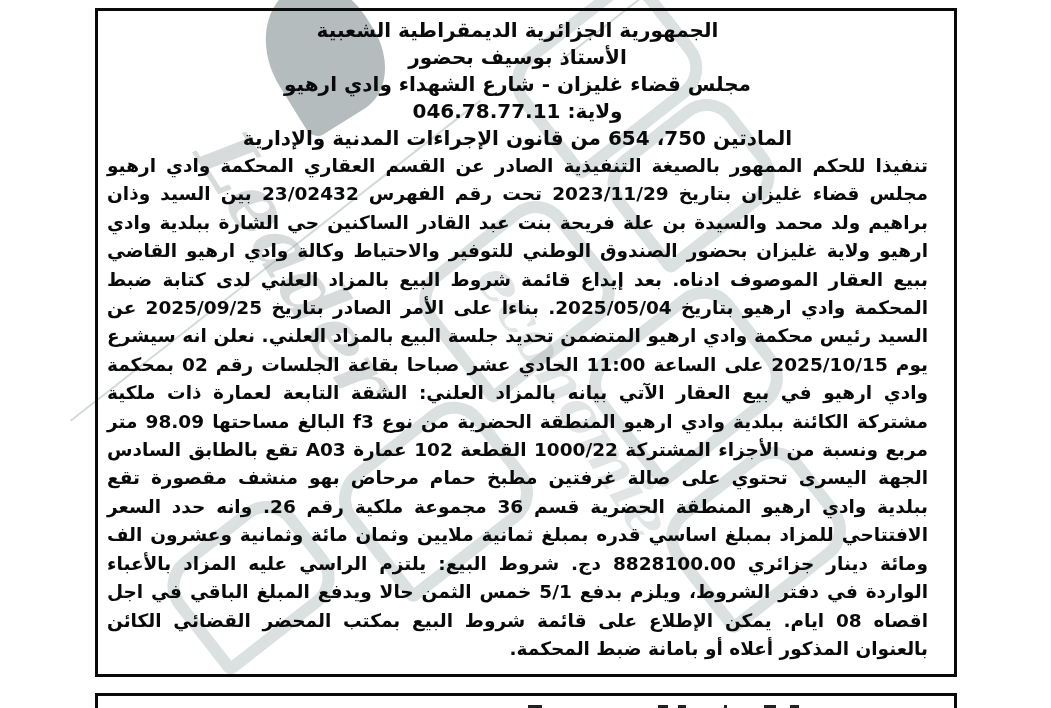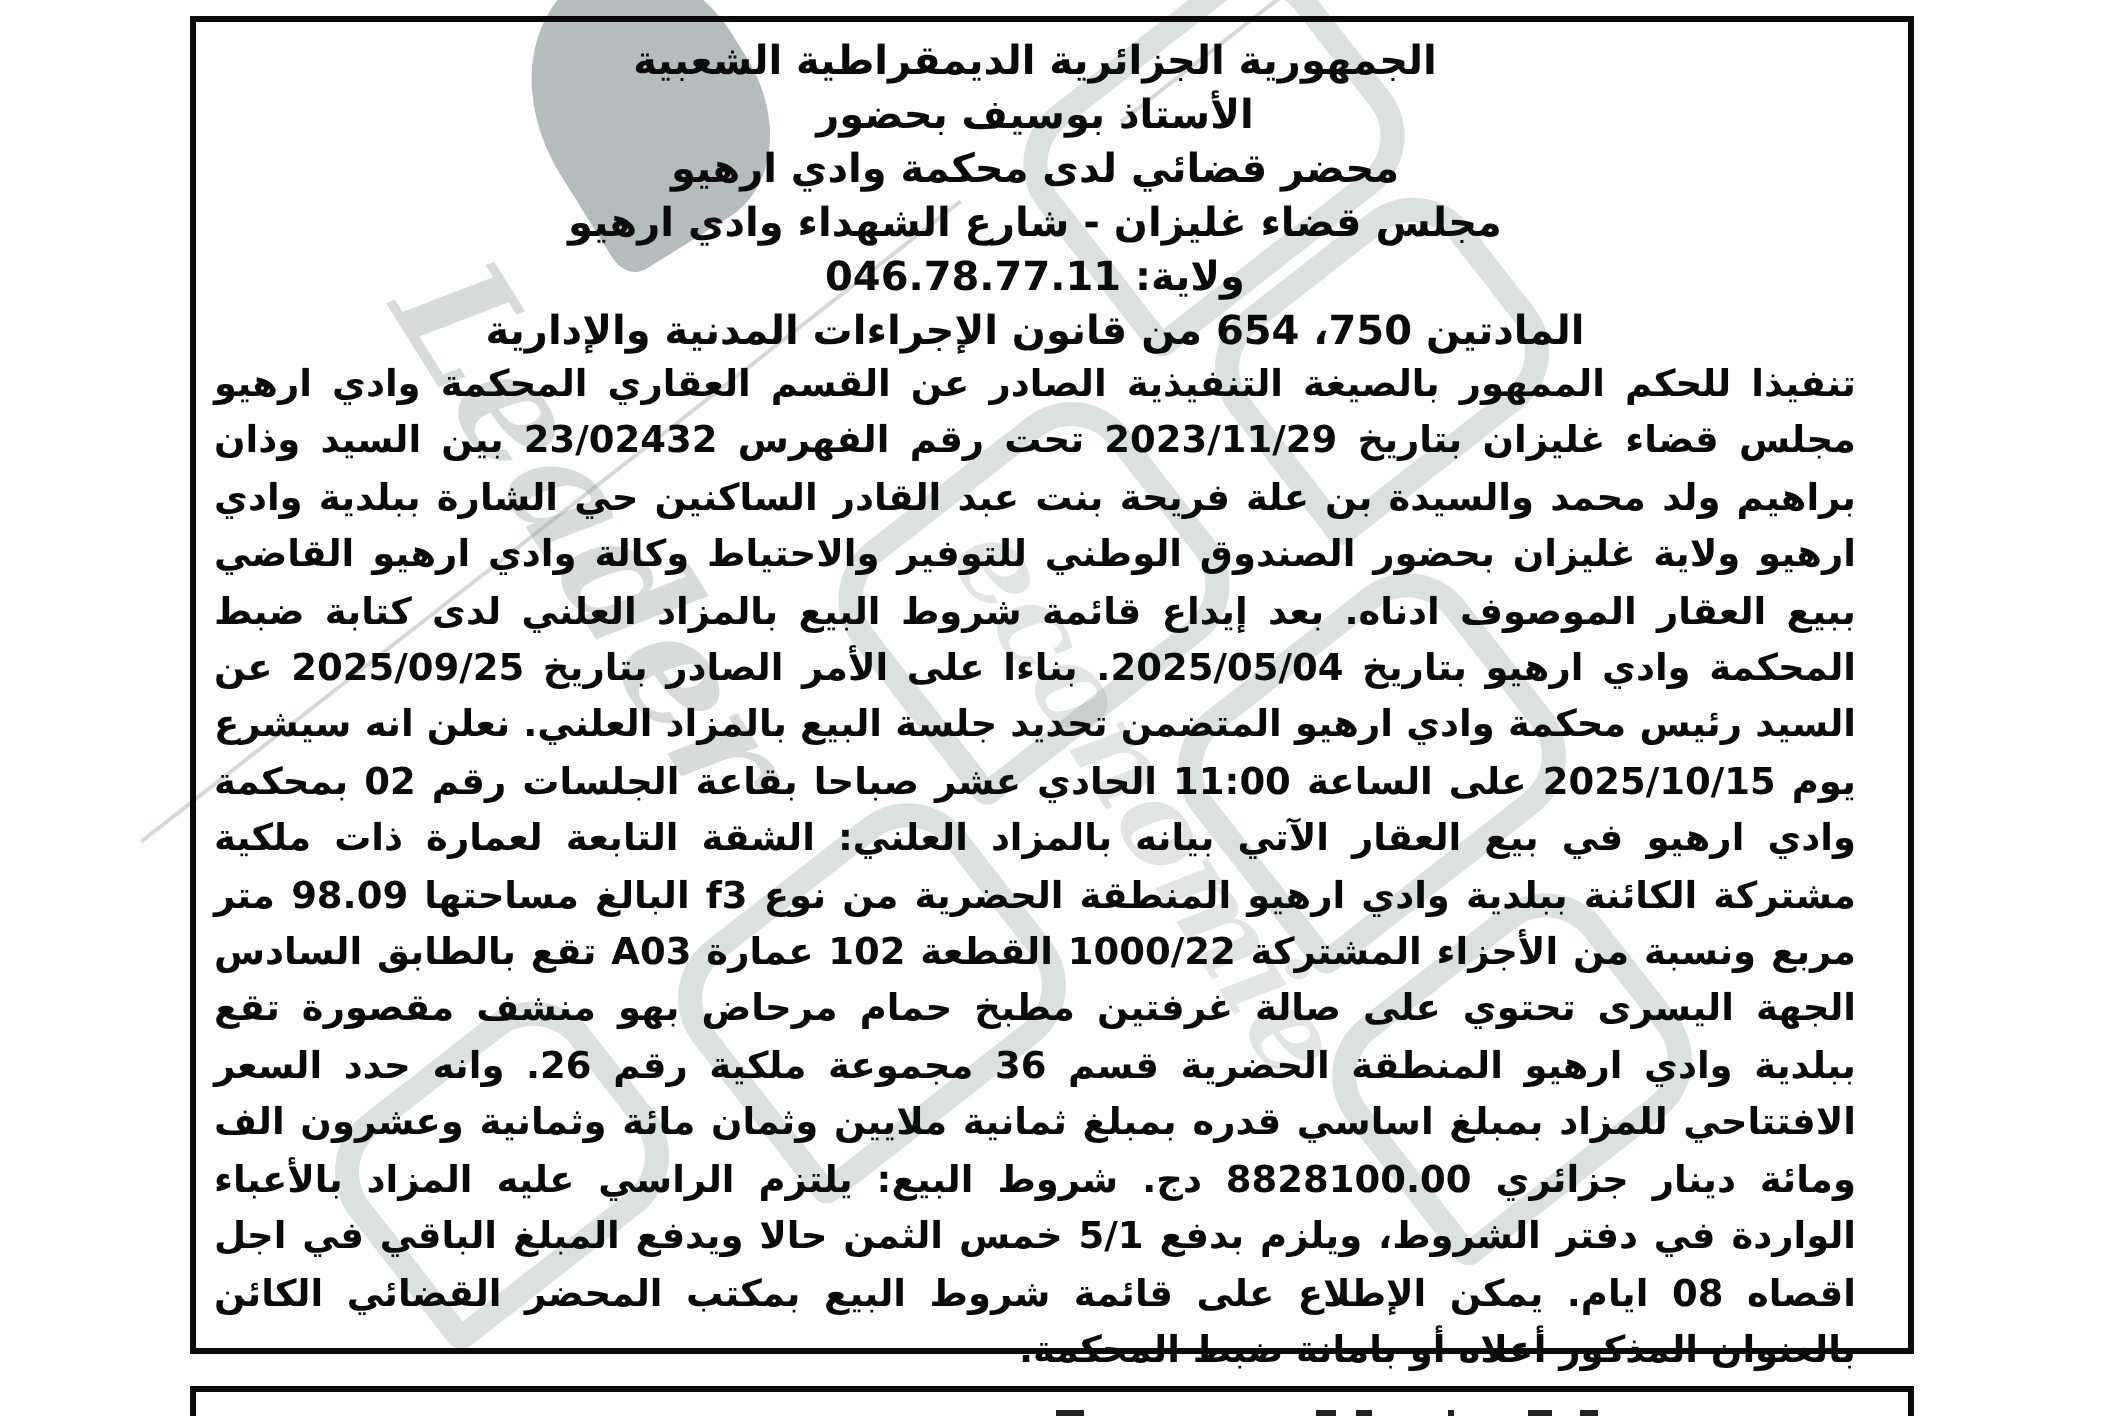--- a/index.html
+++ b/index.html
@@ -73,21 +73,20 @@
   <div class="wm wm-shape" style="left:675px; top:468px; width:138px; height:108px;"></div>
   <div class="wm wm-shape" style="left:175px; top:520px; width:128px; height:100px;"></div>
   <div class="wm wm-line" style="left:70px; top:420px; width:520px;"></div>
   <div class="wm wm-line" style="left:560px; top:60px; width:420px;"></div>
   <div class="wm wm-word" style="left:255px; top:115px; font-size:78px;">Leader</div>
   <div class="wm wm-word" style="left:520px; top:250px; font-size:58px; color:rgba(150,160,160,0.28);">economie</div>
 
   <div class="doc-box">
     <div class="hline">الجمهورية الجزائرية الديمقراطية الشعبية</div>
     <div class="hline">الأستاذ بوسيف بحضور</div>
-    <div class="hline">محضر قضائي لدى محكمة وادي ارهيو</div>
     <div class="hline">مجلس قضاء غليزان - شارع الشهداء وادي ارهيو</div>
     <div class="hline">ولاية: 046.78.77.11</div>
     <div class="hline">المادتين 750، 654 من قانون الإجراءات المدنية والإدارية</div>
 
     <p class="bodytext">تنفيذا للحكم الممهور بالصيغة التنفيذية الصادر عن القسم العقاري المحكمة وادي ارهيو مجلس قضاء غليزان بتاريخ 2023/11/29 تحت رقم الفهرس 23/02432 بين السيد وذان براهيم ولد محمد والسيدة بن علة فريحة بنت عبد القادر الساكنين حي الشارة ببلدية وادي ارهيو ولاية غليزان بحضور الصندوق الوطني للتوفير والاحتياط وكالة وادي ارهيو القاضي ببيع العقار الموصوف ادناه. بعد إيداع قائمة شروط البيع بالمزاد العلني لدى كتابة ضبط المحكمة وادي ارهيو بتاريخ 2025/05/04. بناءا على الأمر الصادر بتاريخ 2025/09/25 عن السيد رئيس محكمة وادي ارهيو المتضمن تحديد جلسة البيع بالمزاد العلني.  نعلن انه سيشرع يوم 2025/10/15 على الساعة 11:00 الحادي عشر صباحا بقاعة الجلسات رقم 02 بمحكمة وادي ارهيو في بيع العقار الآتي بيانه بالمزاد العلني: الشقة التابعة لعمارة ذات ملكية مشتركة الكائنة ببلدية وادي ارهيو المنطقة الحضرية من نوع f3 البالغ مساحتها 98.09 متر مربع ونسبة من الأجزاء المشتركة 1000/22 القطعة 102 عمارة A03 تقع بالطابق السادس الجهة اليسرى تحتوي على صالة غرفتين مطبخ حمام مرحاض بهو منشف مقصورة تقع ببلدية وادي ارهيو المنطقة الحضرية قسم 36 مجموعة ملكية رقم 26. وانه حدد السعر الافتتاحي للمزاد بمبلغ اساسي قدره بمبلغ ثمانية ملايين وثمان مائة وثمانية وعشرون الف ومائة دينار جزائري 8828100.00 دج. شروط البيع: يلتزم الراسي عليه المزاد بالأعباء الواردة في دفتر الشروط، ويلزم بدفع 5/1 خمس الثمن حالا ويدفع المبلغ الباقي في اجل اقصاه 08 ايام. يمكن الإطلاع على قائمة شروط البيع بمكتب المحضر القضائي الكائن بالعنوان المذكور أعلاه أو بامانة ضبط المحكمة.</p>
 
   </div>
 
   <div class="doc-box2">
     <div class="clip-marks">

